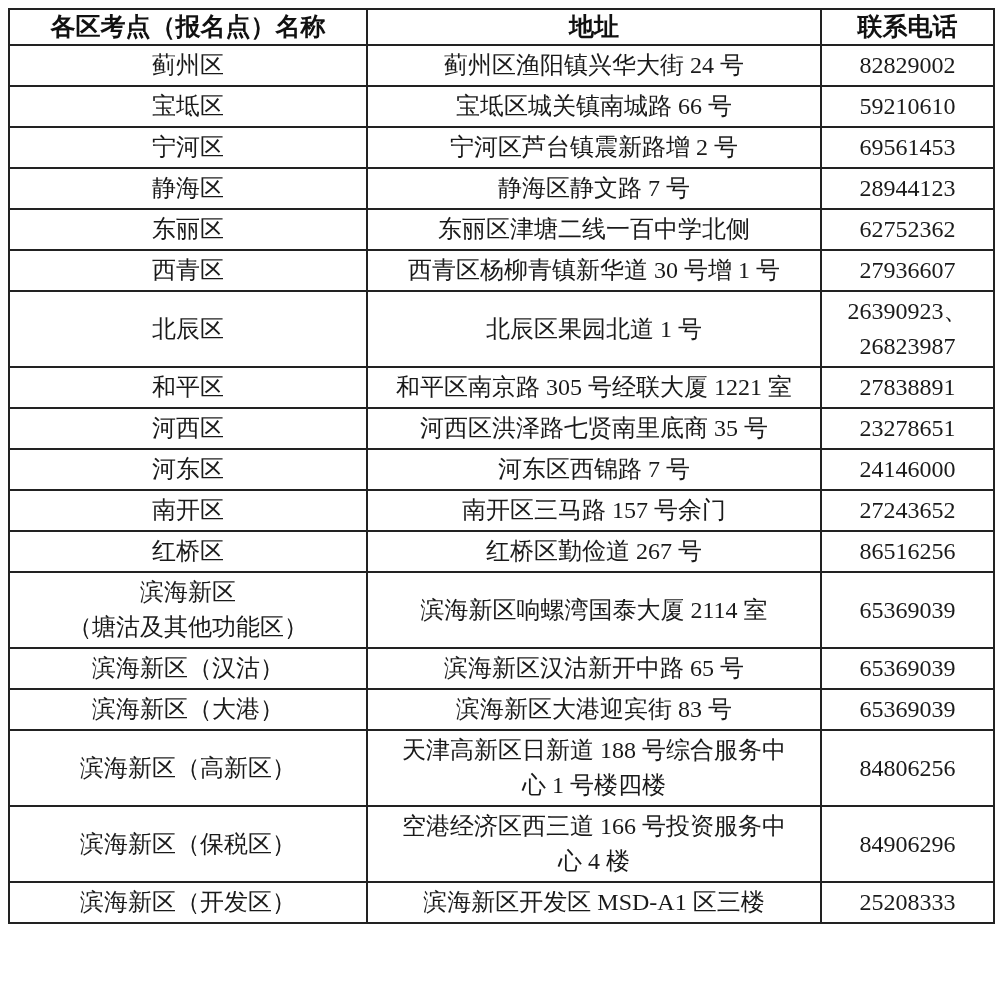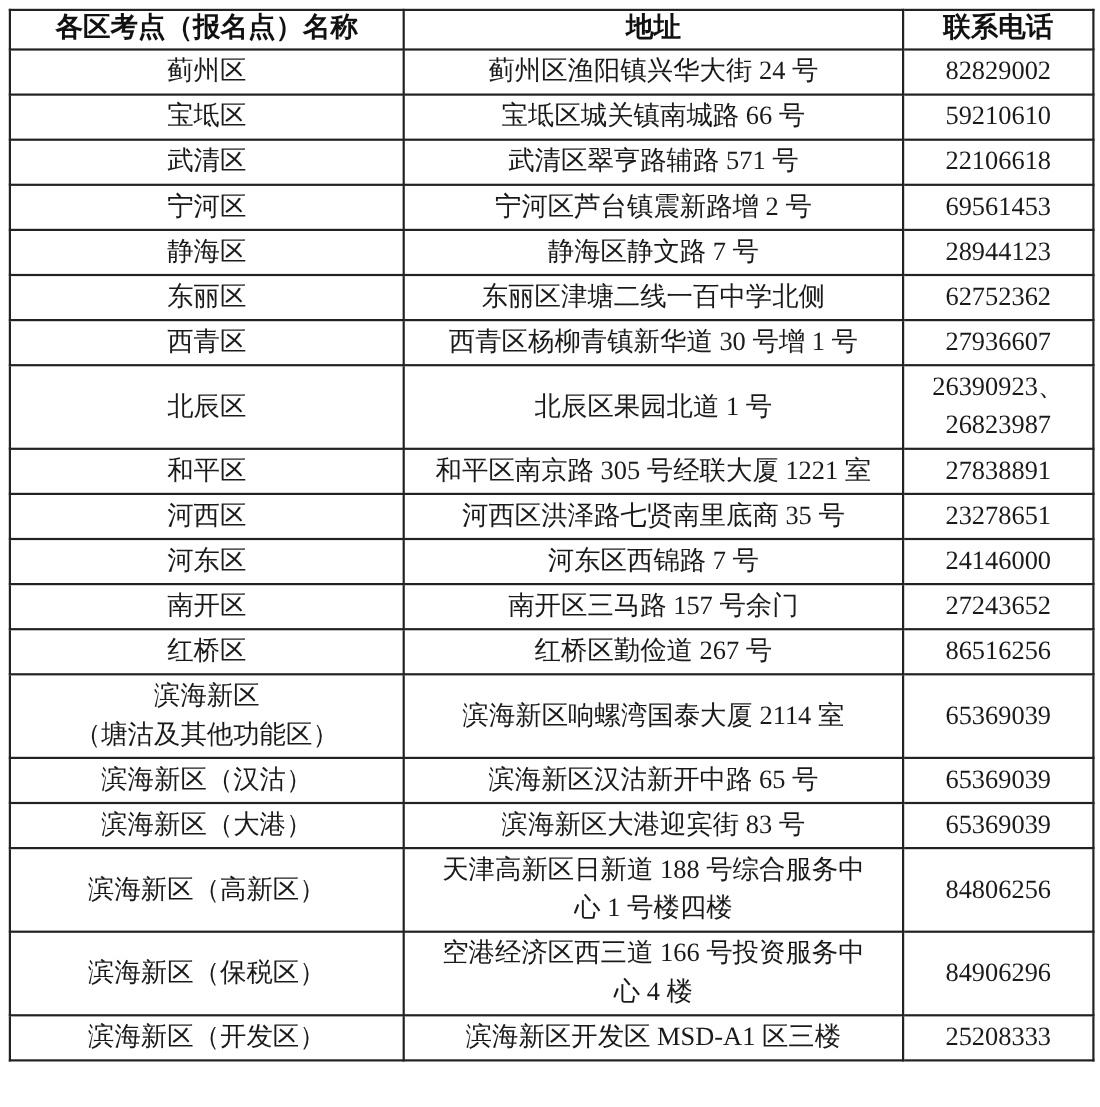--- a/index.html
+++ b/index.html
@@ -31,21 +31,21 @@
   table.contact-table th,
   table.contact-table td {
     border: 2px solid #222222;
     text-align: center;
     vertical-align: middle;
     padding: 2px 6px;
     white-space: pre-line;
     overflow: hidden;
   }
   table.contact-table th {
-    font-family: Liberation Mono, monospace;
+    font-family: Liberation Serif, serif;
     font-weight: bold;
     font-size: 25px;
     line-height: 30px;
     color: #111111;
   }
   table.contact-table td {
     font-size: 24px;
     line-height: 35px;
     color: #1a1a1a;
   }
@@ -70,25 +70,20 @@
     <tbody id="table-body">
         <tr>
           <td>蓟州区</td>
           <td>蓟州区渔阳镇兴华大街 24 号</td>
           <td>82829002</td>
         </tr>
         <tr>
           <td>宝坻区</td>
           <td>宝坻区城关镇南城路 66 号</td>
           <td>59210610</td>
-        </tr>
-        <tr>
-          <td>武清区</td>
-          <td>武清区翠亨路辅路 571 号</td>
-          <td>22106618</td>
         </tr>
         <tr>
           <td>宁河区</td>
           <td>宁河区芦台镇震新路增 2 号</td>
           <td>69561453</td>
         </tr>
         <tr>
           <td>静海区</td>
           <td>静海区静文路 7 号</td>
           <td>28944123</td>

